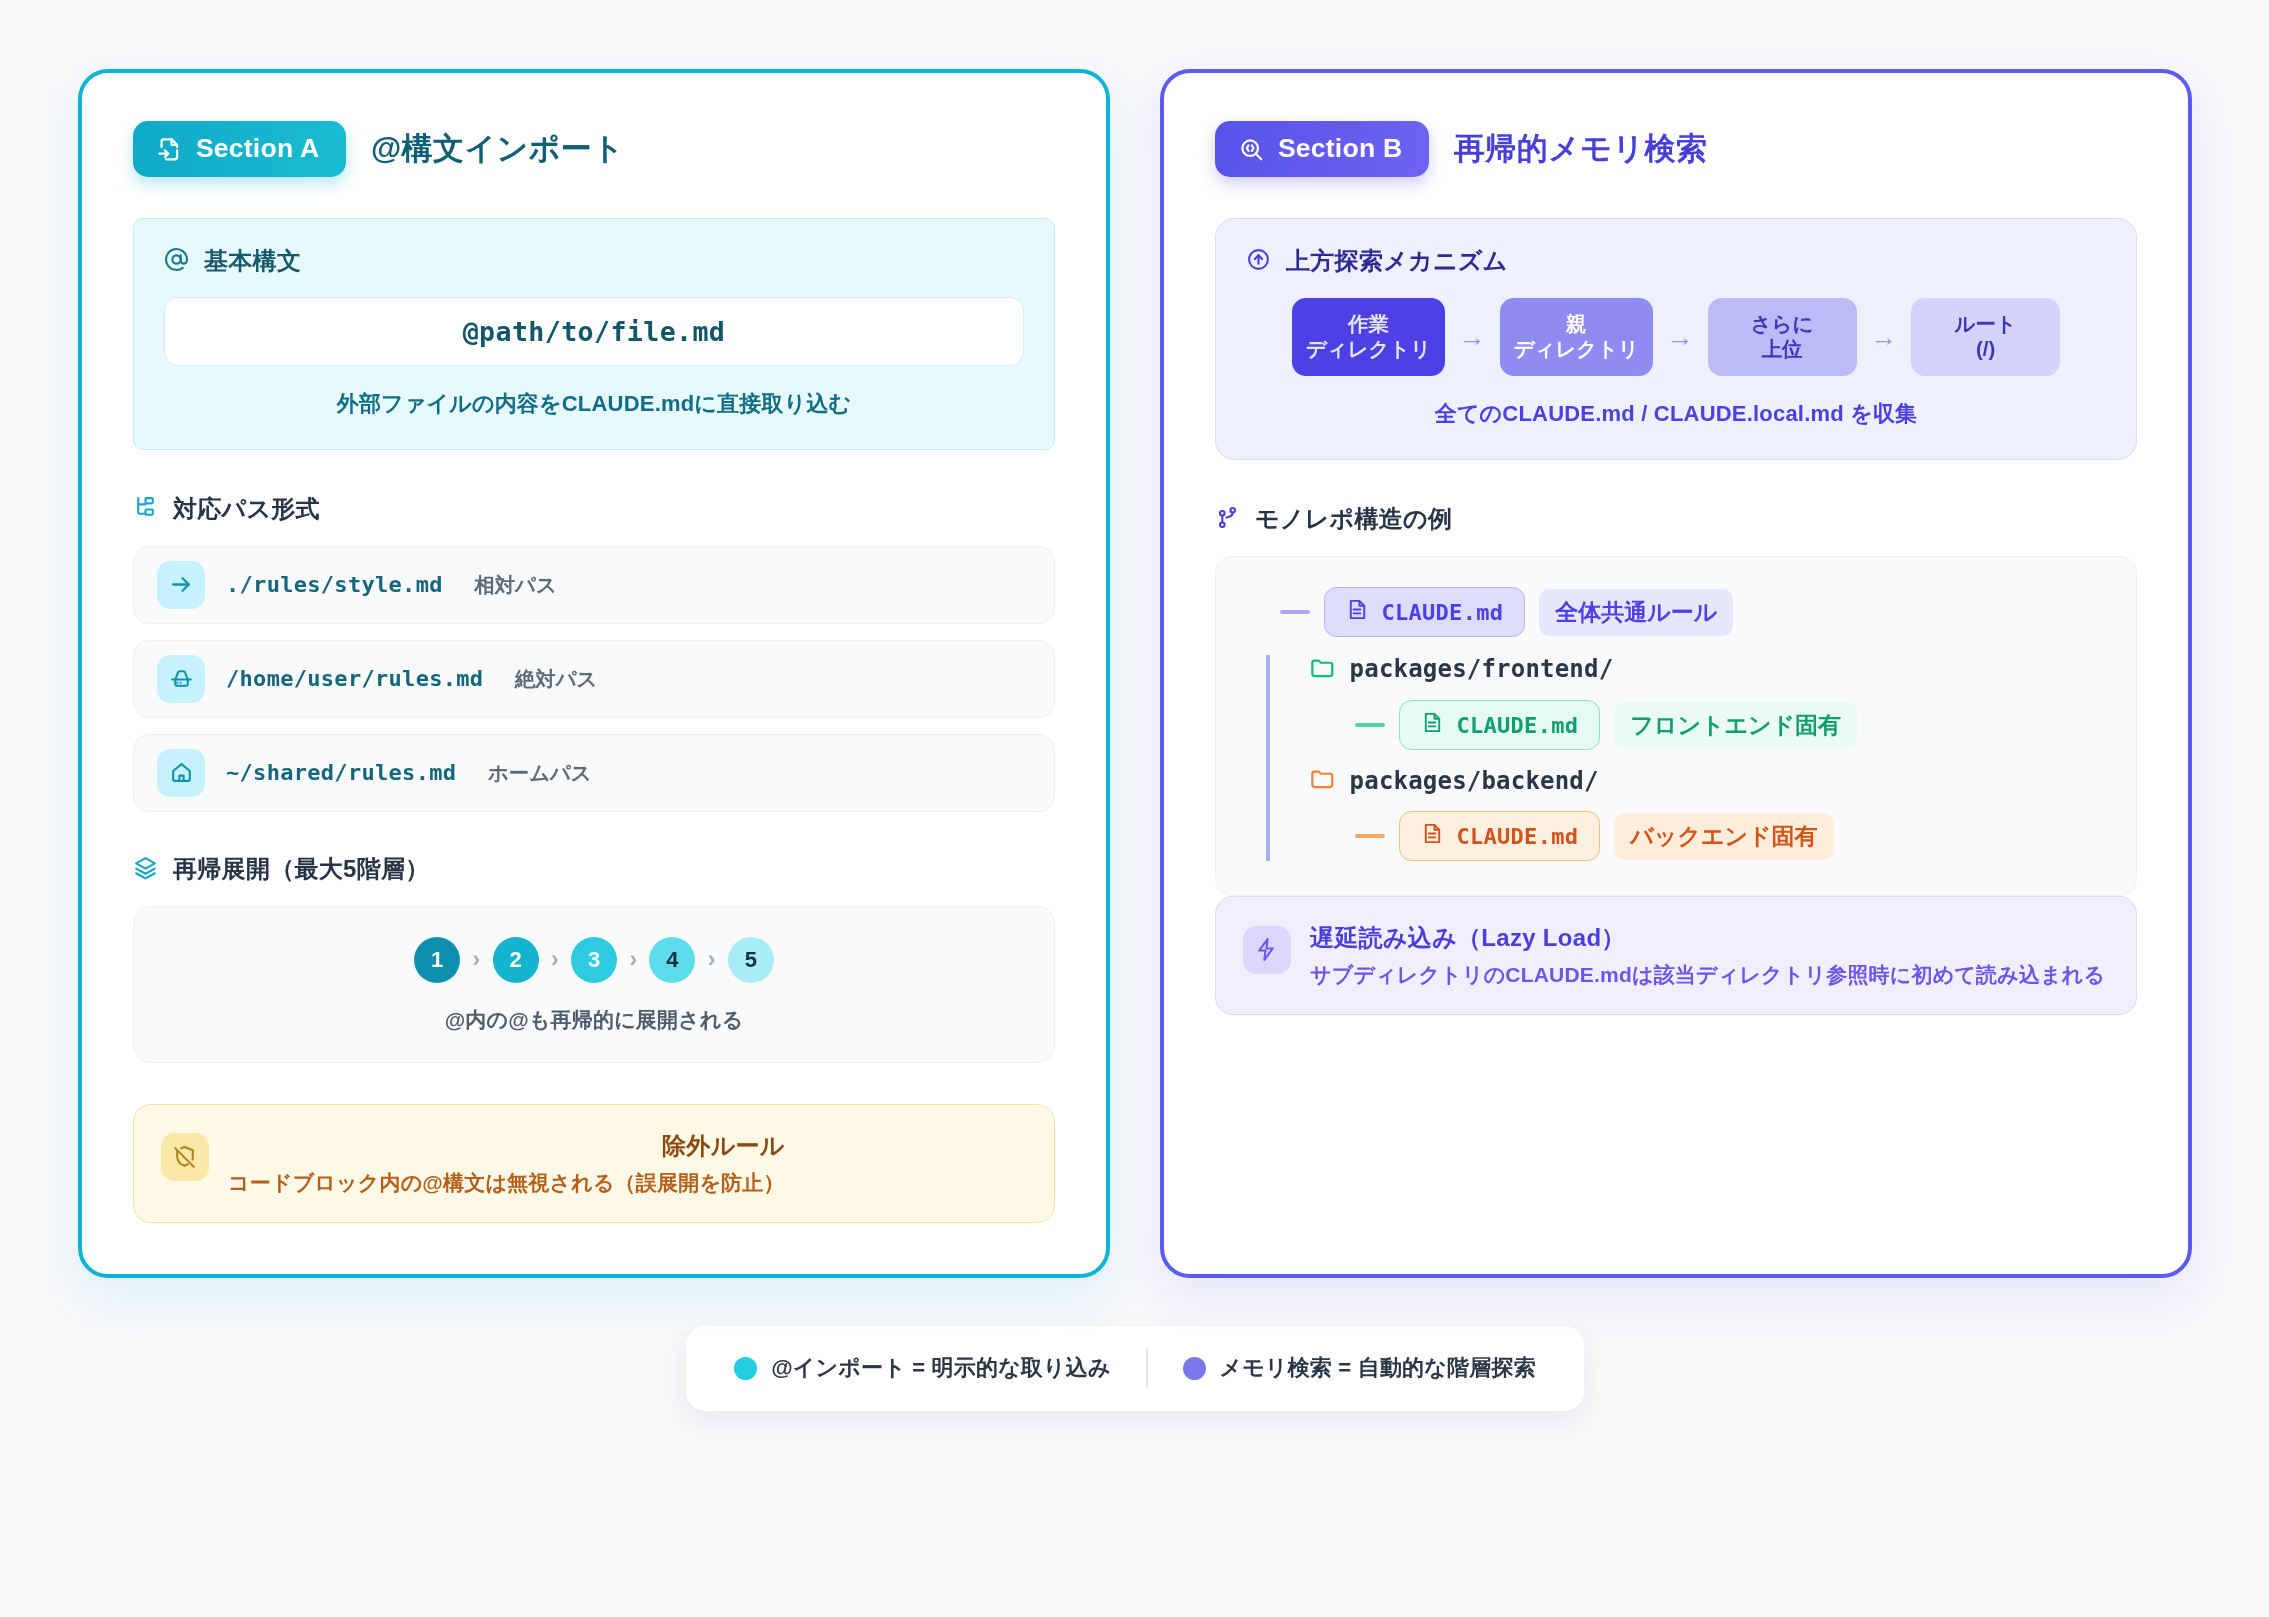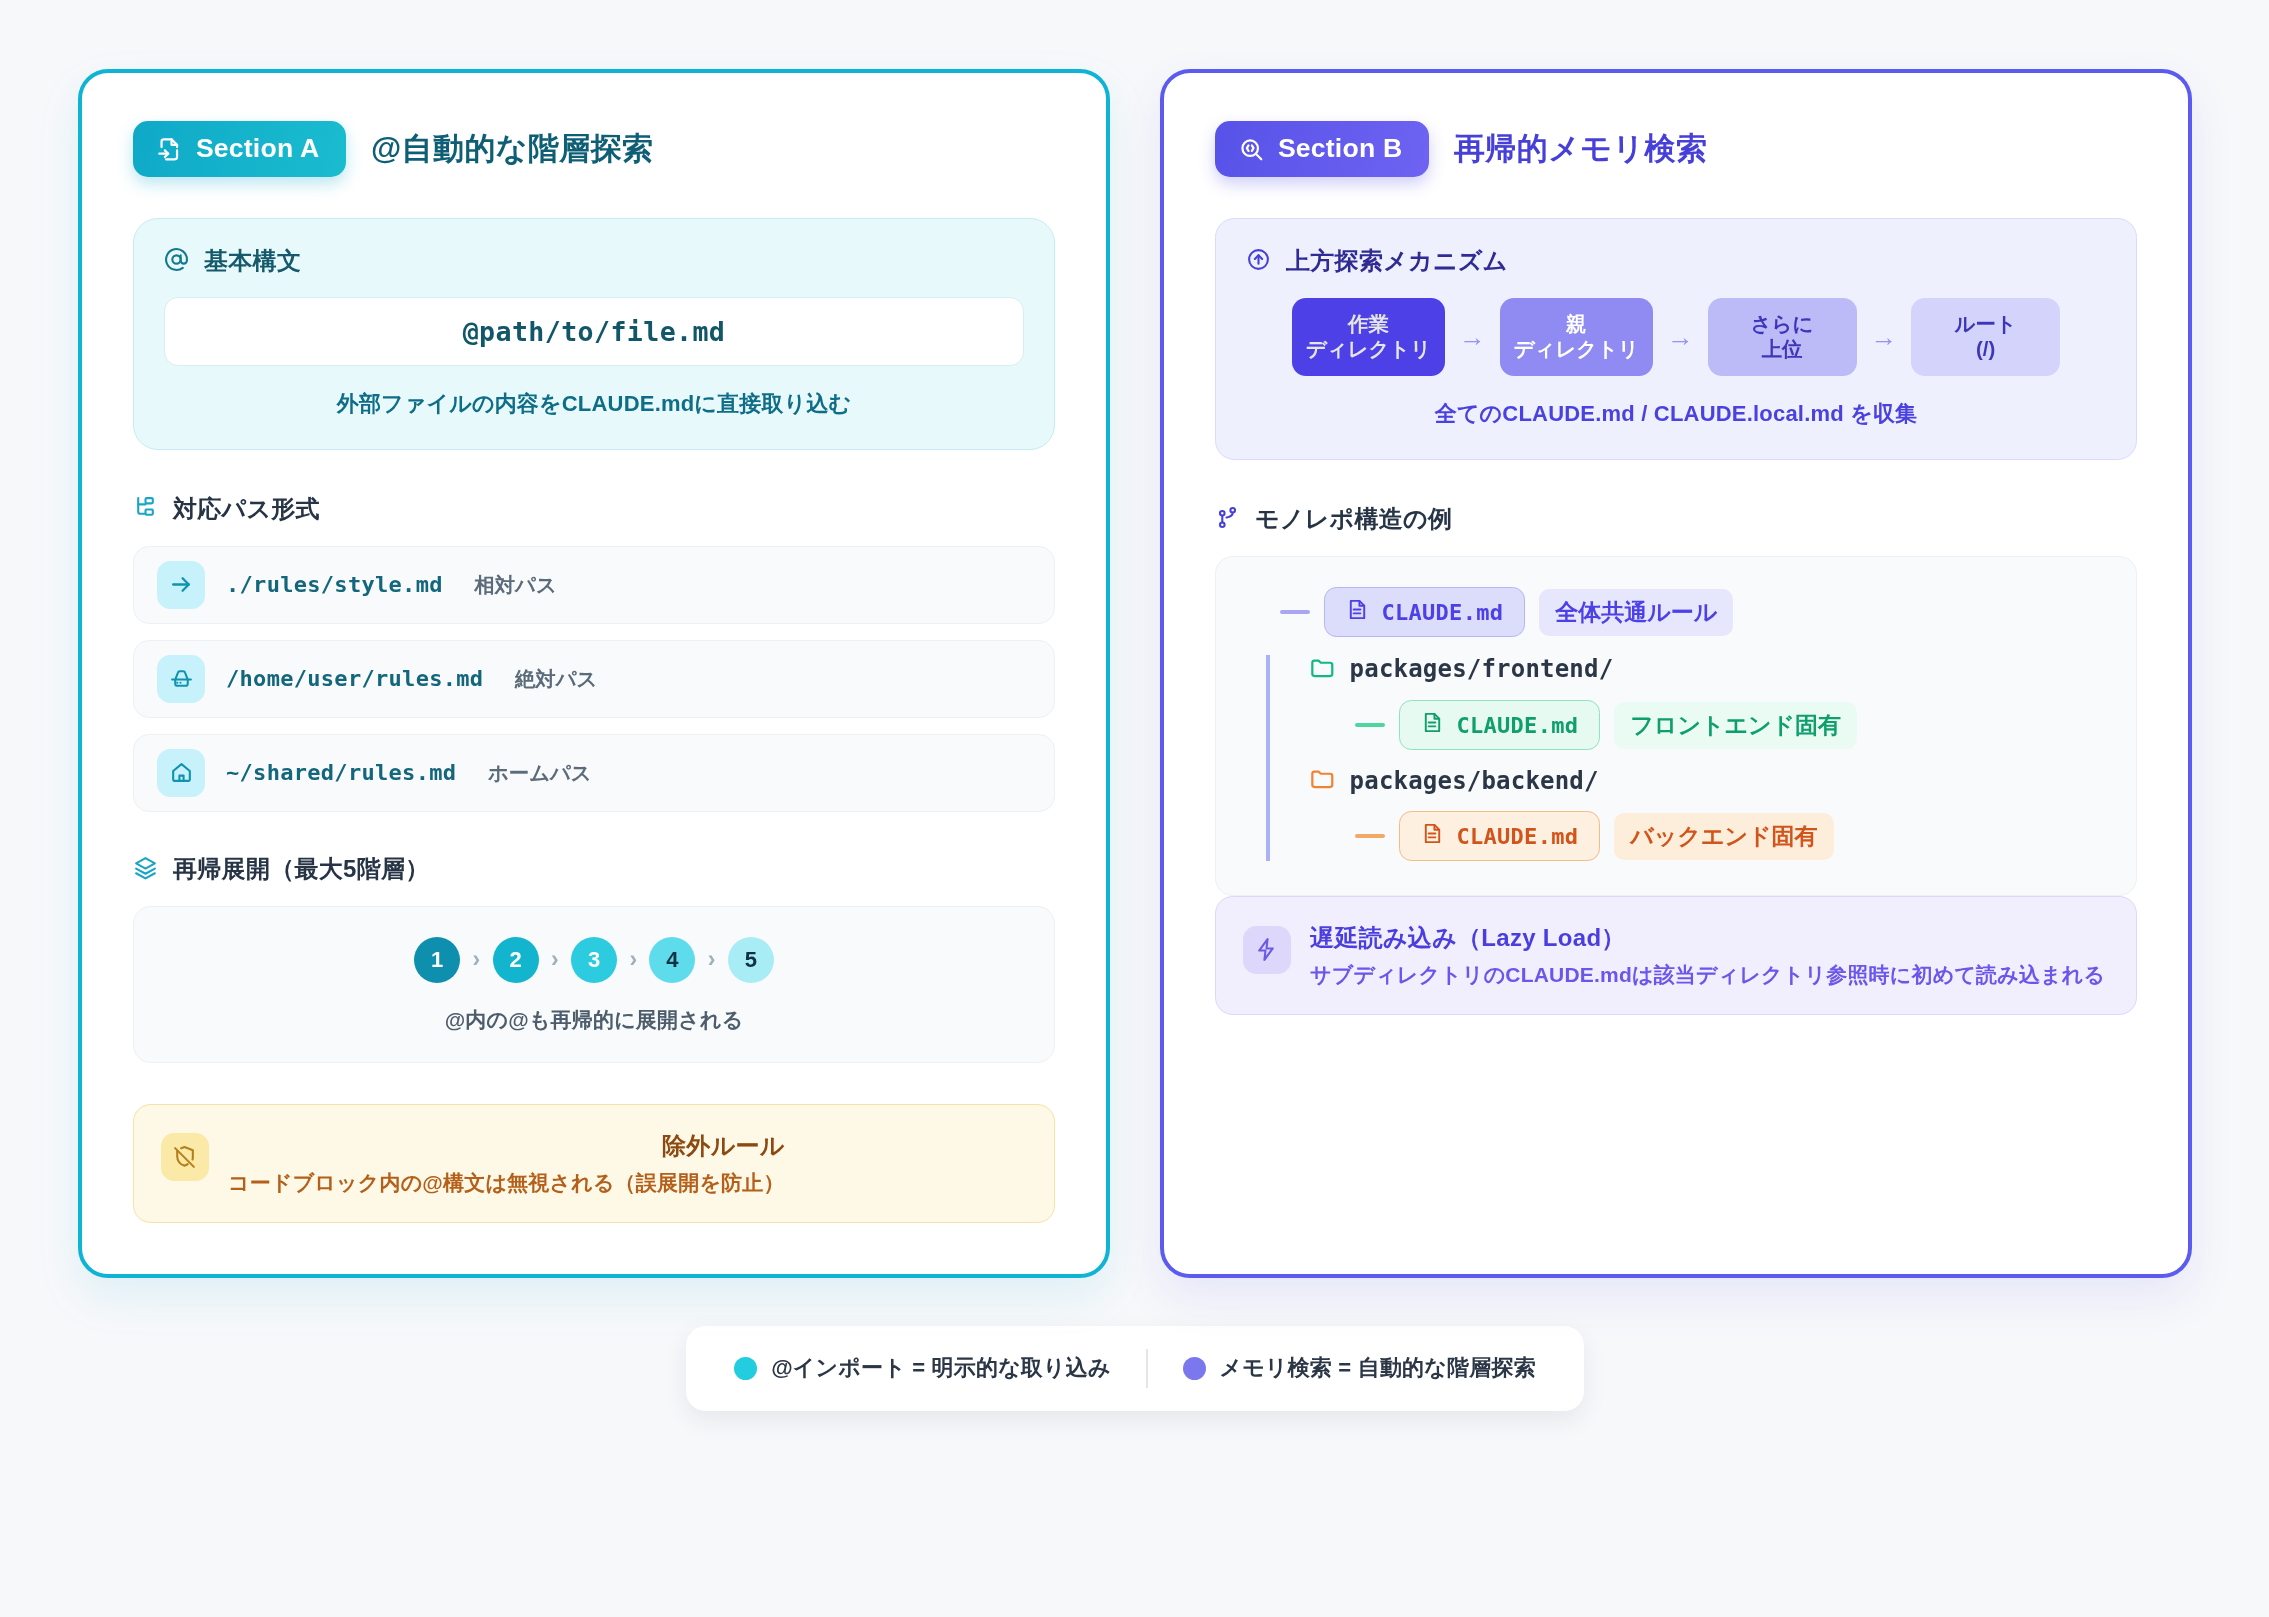--- a/index.html
+++ b/index.html
@@ -52,21 +52,21 @@
   .title-b { color: #4740d8; }
 
   
   .sub-head { display: flex; align-items: center; gap: 15px; margin-bottom: 21px; }
   .sub-head .lbl { font-size: 24px; font-weight: 700; color: #263445; letter-spacing: 0.3px; }
 
   
   .basic-card {
     background: #e8f9fb;
     border: 1.8px solid #c3ecf3;
-    border-radius: 25px;
+    border-radius: 10px;
     padding: 26.6px 30px 30px 30px;
     margin-bottom: 43px;
   }
   .basic-card .sub-head { margin-bottom: 19.5px; }
   .basic-card .sub-head .lbl { color: #14596c; }
   .code-box {
     background: #ffffff;
     border: 1.8px solid #d7eef4;
     border-radius: 14px;
     height: 69px;
@@ -243,21 +243,21 @@
             <svg width="26.6" height="26.6" viewBox="0 0 24 24" fill="none" stroke="#ffffff" stroke-width="2" stroke-linecap="round" stroke-linejoin="round">
               <path d="M14 3v5h5"></path>
                 <path d="M19 10V8l-5-5H7a2 2 0 0 0-2 2v5"></path>
               <path d="M19 13v6a2 2 0 0 1-2 2H9"></path>
                 <path d="M3 16h8"></path>
                 <path d="M8 13l3 3-3 3"></path>
             </svg>
           </span>
           <span>Section A</span>
         </span>
-        <h2 class="sec-title title-a">@自動的な階層探索</h2>
+        <h2 class="sec-title title-a">@構文インポート</h2>
       </div>
 
       <div class="basic-card">
         <div class="sub-head">
           <span>
             <svg width="25" height="25" viewBox="0 0 24 24" fill="none" stroke="#14798f" stroke-width="2" stroke-linecap="round" stroke-linejoin="round">
               <circle cx="12" cy="12" r="4"></circle>
                 <path d="M16 8v5a3 3 0 0 0 6 0v-1a10 10 0 1 0-4 8"></path>
             </svg>
           </span>

